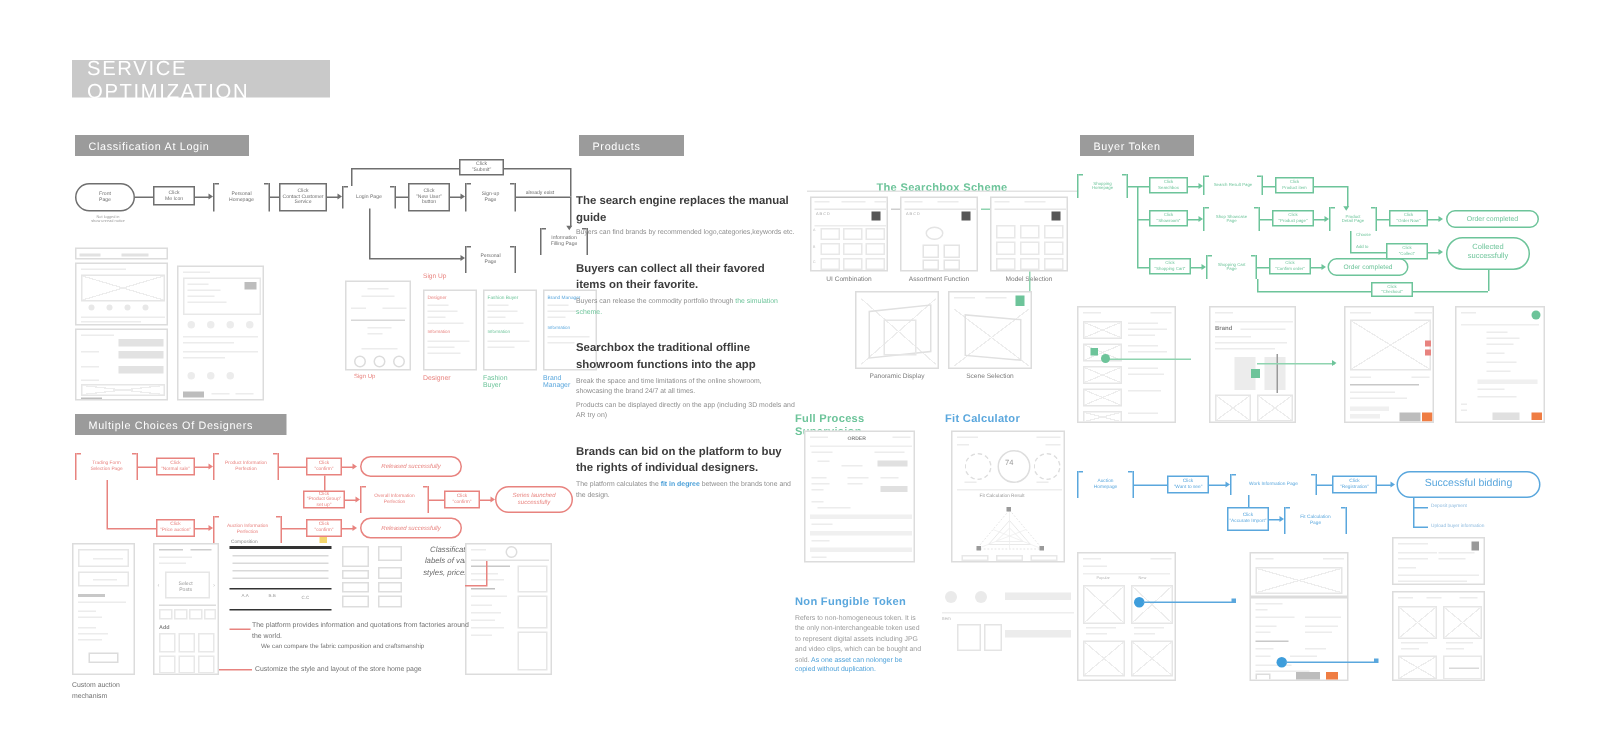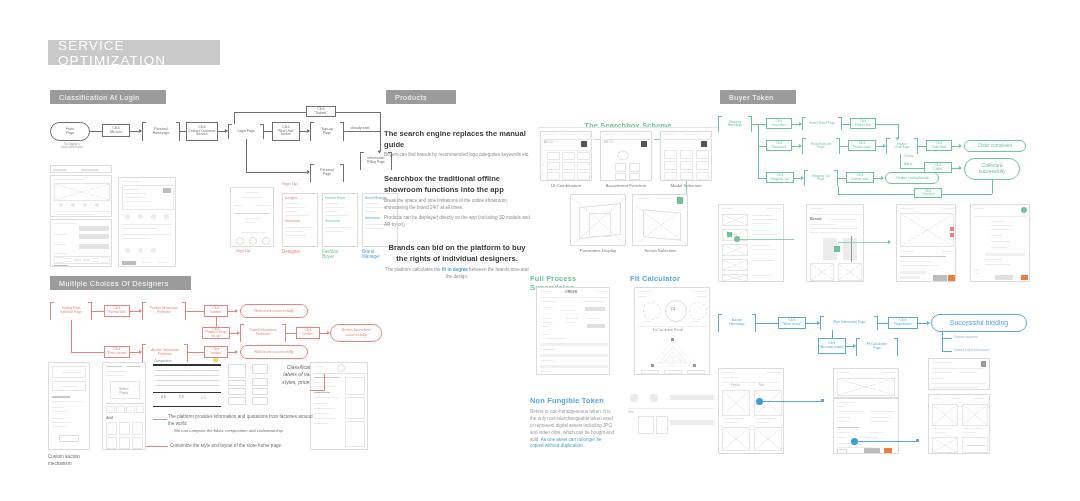--- a/index.html
+++ b/index.html
@@ -462,29 +462,35 @@
   <div class="abs" style="left:262px;top:28px;width:15px;height:1px;background:#e8837f;"></div>
 </div>
 
 <div class="abs" style="left:384px;top:128px;width:146px;">
 
   <div style="margin-bottom:14px;">
     <div class="hdline">The search engine replaces the manual guide</div>
     <div class="subline" style="margin-top:2px;">Buyers can find brands by recommended logo,categories,keywords etc.</div>
   </div>
 
+  <div style="margin-bottom:14px;">
+    <div class="hdline">Buyers can collect all their favored items on their favorite.</div>
+    <div class="subline" style="margin-top:3px;">
+      <span>Buyers can release the commodity portfolio through </span><span class="accent-g">the simulation scheme.</span>
+    </div>
+  </div>
 
   <div style="margin-bottom:14px;">
     <div class="hdline">Searchbox the traditional offline showroom functions into the app</div>
     <div class="subline" style="margin-top:3px;">Break the space and time limitations of the online showroom, showcasing the brand 24/7 at all times.</div>
     <div class="subline" style="margin-top:3px;">Products can be displayed directly on the app (including 3D models and AR try on)</div>
   </div>
 
 
-  <div style="margin-bottom:14px;text-align:center;">
+  <div style="margin-bottom:14px;">
     <div class="hdline">Brands can bid on the platform to buy the rights of individual designers.</div>
     <div class="subline" style="margin-top:3px;">
       <span>The platform calculates the </span><span class="accent-b" style="font-weight:bold;">fit in degree</span><span> between the brands tone and the design.</span>
     </div>
   </div>
 
 </div>
 
 <div class="abs" style="left:538px;top:114px;width:180px;height:150px;">
   <div class="abs" style="left:0;top:0;width:180px;text-align:center;color:#6dc49a;">

